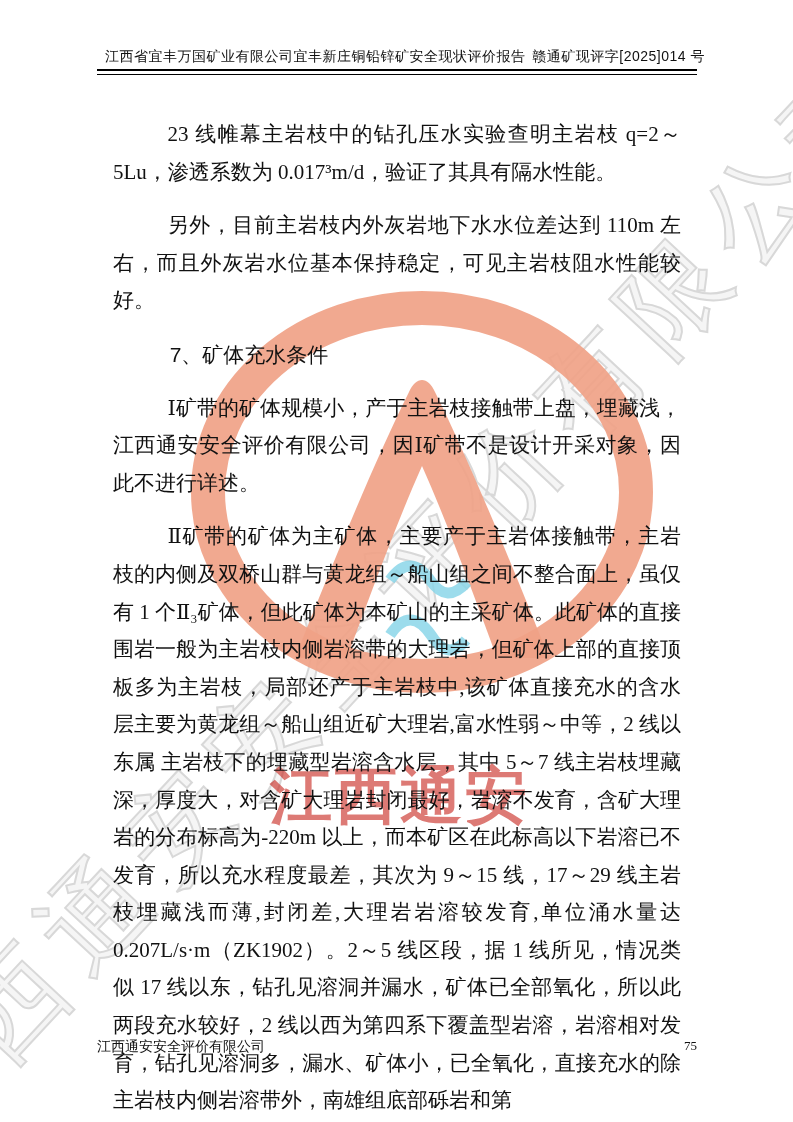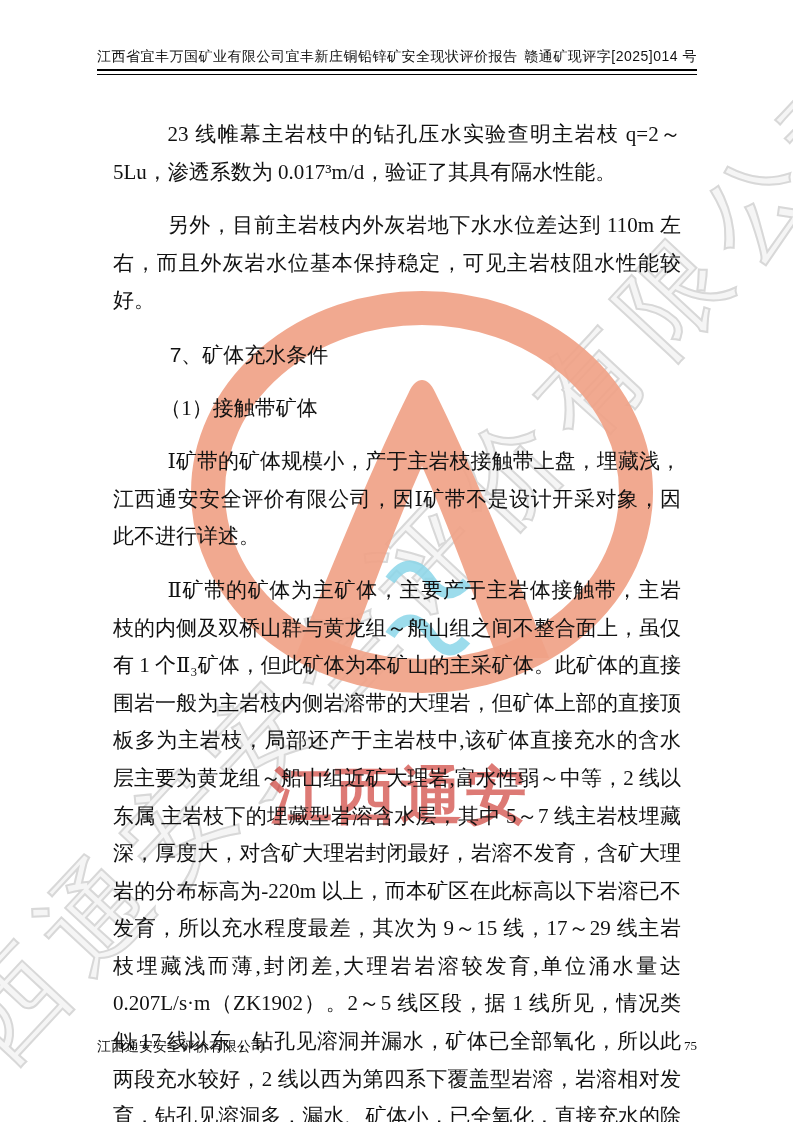--- a/index.html
+++ b/index.html
@@ -53,21 +53,21 @@
     font-weight: bold;
     font-family: "Liberation Serif", "DejaVu Serif", serif;
     color: rgba(198,33,25,0.60);
     white-space: nowrap;
     margin-top: 36px;
   }
 
   
   .header {
     position: absolute;
-    left: 97px;
+    left: 105px;
     top: 48px;
     width: 600px;
     display: flex;
     justify-content: space-between;
     align-items: baseline;
     font-family: "Liberation Sans", "DejaVu Sans", sans-serif;
     font-size: 14px;
     z-index: 2;
   }
   .header .h-left { letter-spacing: 0.5px; }
@@ -152,21 +152,20 @@
   <div class="header">
     <span class="h-left">江西省宜丰万国矿业有限公司宜丰新庄铜铅锌矿安全现状评价报告</span>
     <span class="h-right">赣通矿现评字[2025]014 号</span>
   </div>
   <div class="header-rule"></div>
 
   <div class="doc-body">
     <p class="normal">23 线帷幕主岩枝中的钻孔压水实验查明主岩枝 q=2～5Lu，渗透系数为 0.017³m/d，验证了其具有隔水性能。</p>
     <p class="normal">另外，目前主岩枝内外灰岩地下水水位差达到 110m 左右，而且外灰岩水位基本保持稳定，可见主岩枝阻水性能较好。</p>
     <p class="heading">7、矿体充水条件</p>
-    <p class="subheading">（1）接触带矿体</p>
     <p class="normal">Ⅰ矿带的矿体规模小，产于主岩枝接触带上盘，埋藏浅，江西通安安全评价有限公司，因Ⅰ矿带不是设计开采对象，因此不进行详述。</p>
     <p class="normal">Ⅱ矿带的矿体为主矿体，主要产于主岩体接触带，主岩枝的内侧及双桥山群与黄龙组～船山组之间不整合面上，虽仅有 1 个Ⅱ₃矿体，但此矿体为本矿山的主采矿体。此矿体的直接围岩一般为主岩枝内侧岩溶带的大理岩，但矿体上部的直接顶板多为主岩枝，局部还产于主岩枝中,该矿体直接充水的含水层主要为黄龙组～船山组近矿大理岩,富水性弱～中等，2 线以东属 主岩枝下的埋藏型岩溶含水层，其中 5～7 线主岩枝埋藏深，厚度大，对含矿大理岩封闭最好，岩溶不发育，含矿大理岩的分布标高为-220m 以上，而本矿区在此标高以下岩溶已不发育，所以充水程度最差，其次为 9～15 线，17～29 线主岩枝埋藏浅而薄,封闭差,大理岩岩溶较发育,单位涌水量达 0.207L/s·m（ZK1902）。2～5 线区段，据 1 线所见，情况类似 17 线以东，钻孔见溶洞并漏水，矿体已全部氧化，所以此两段充水较好，2 线以西为第四系下覆盖型岩溶，岩溶相对发育，钻孔见溶洞多，漏水、矿体小，已全氧化，直接充水的除主岩枝内侧岩溶带外，南雄组底部砾岩和第</p>
   </div>
 
   <div class="footer">
     <span class="f-page">75</span>
     <span class="f-company">江西通安安全评价有限公司</span>
   </div>
 
 </div>

